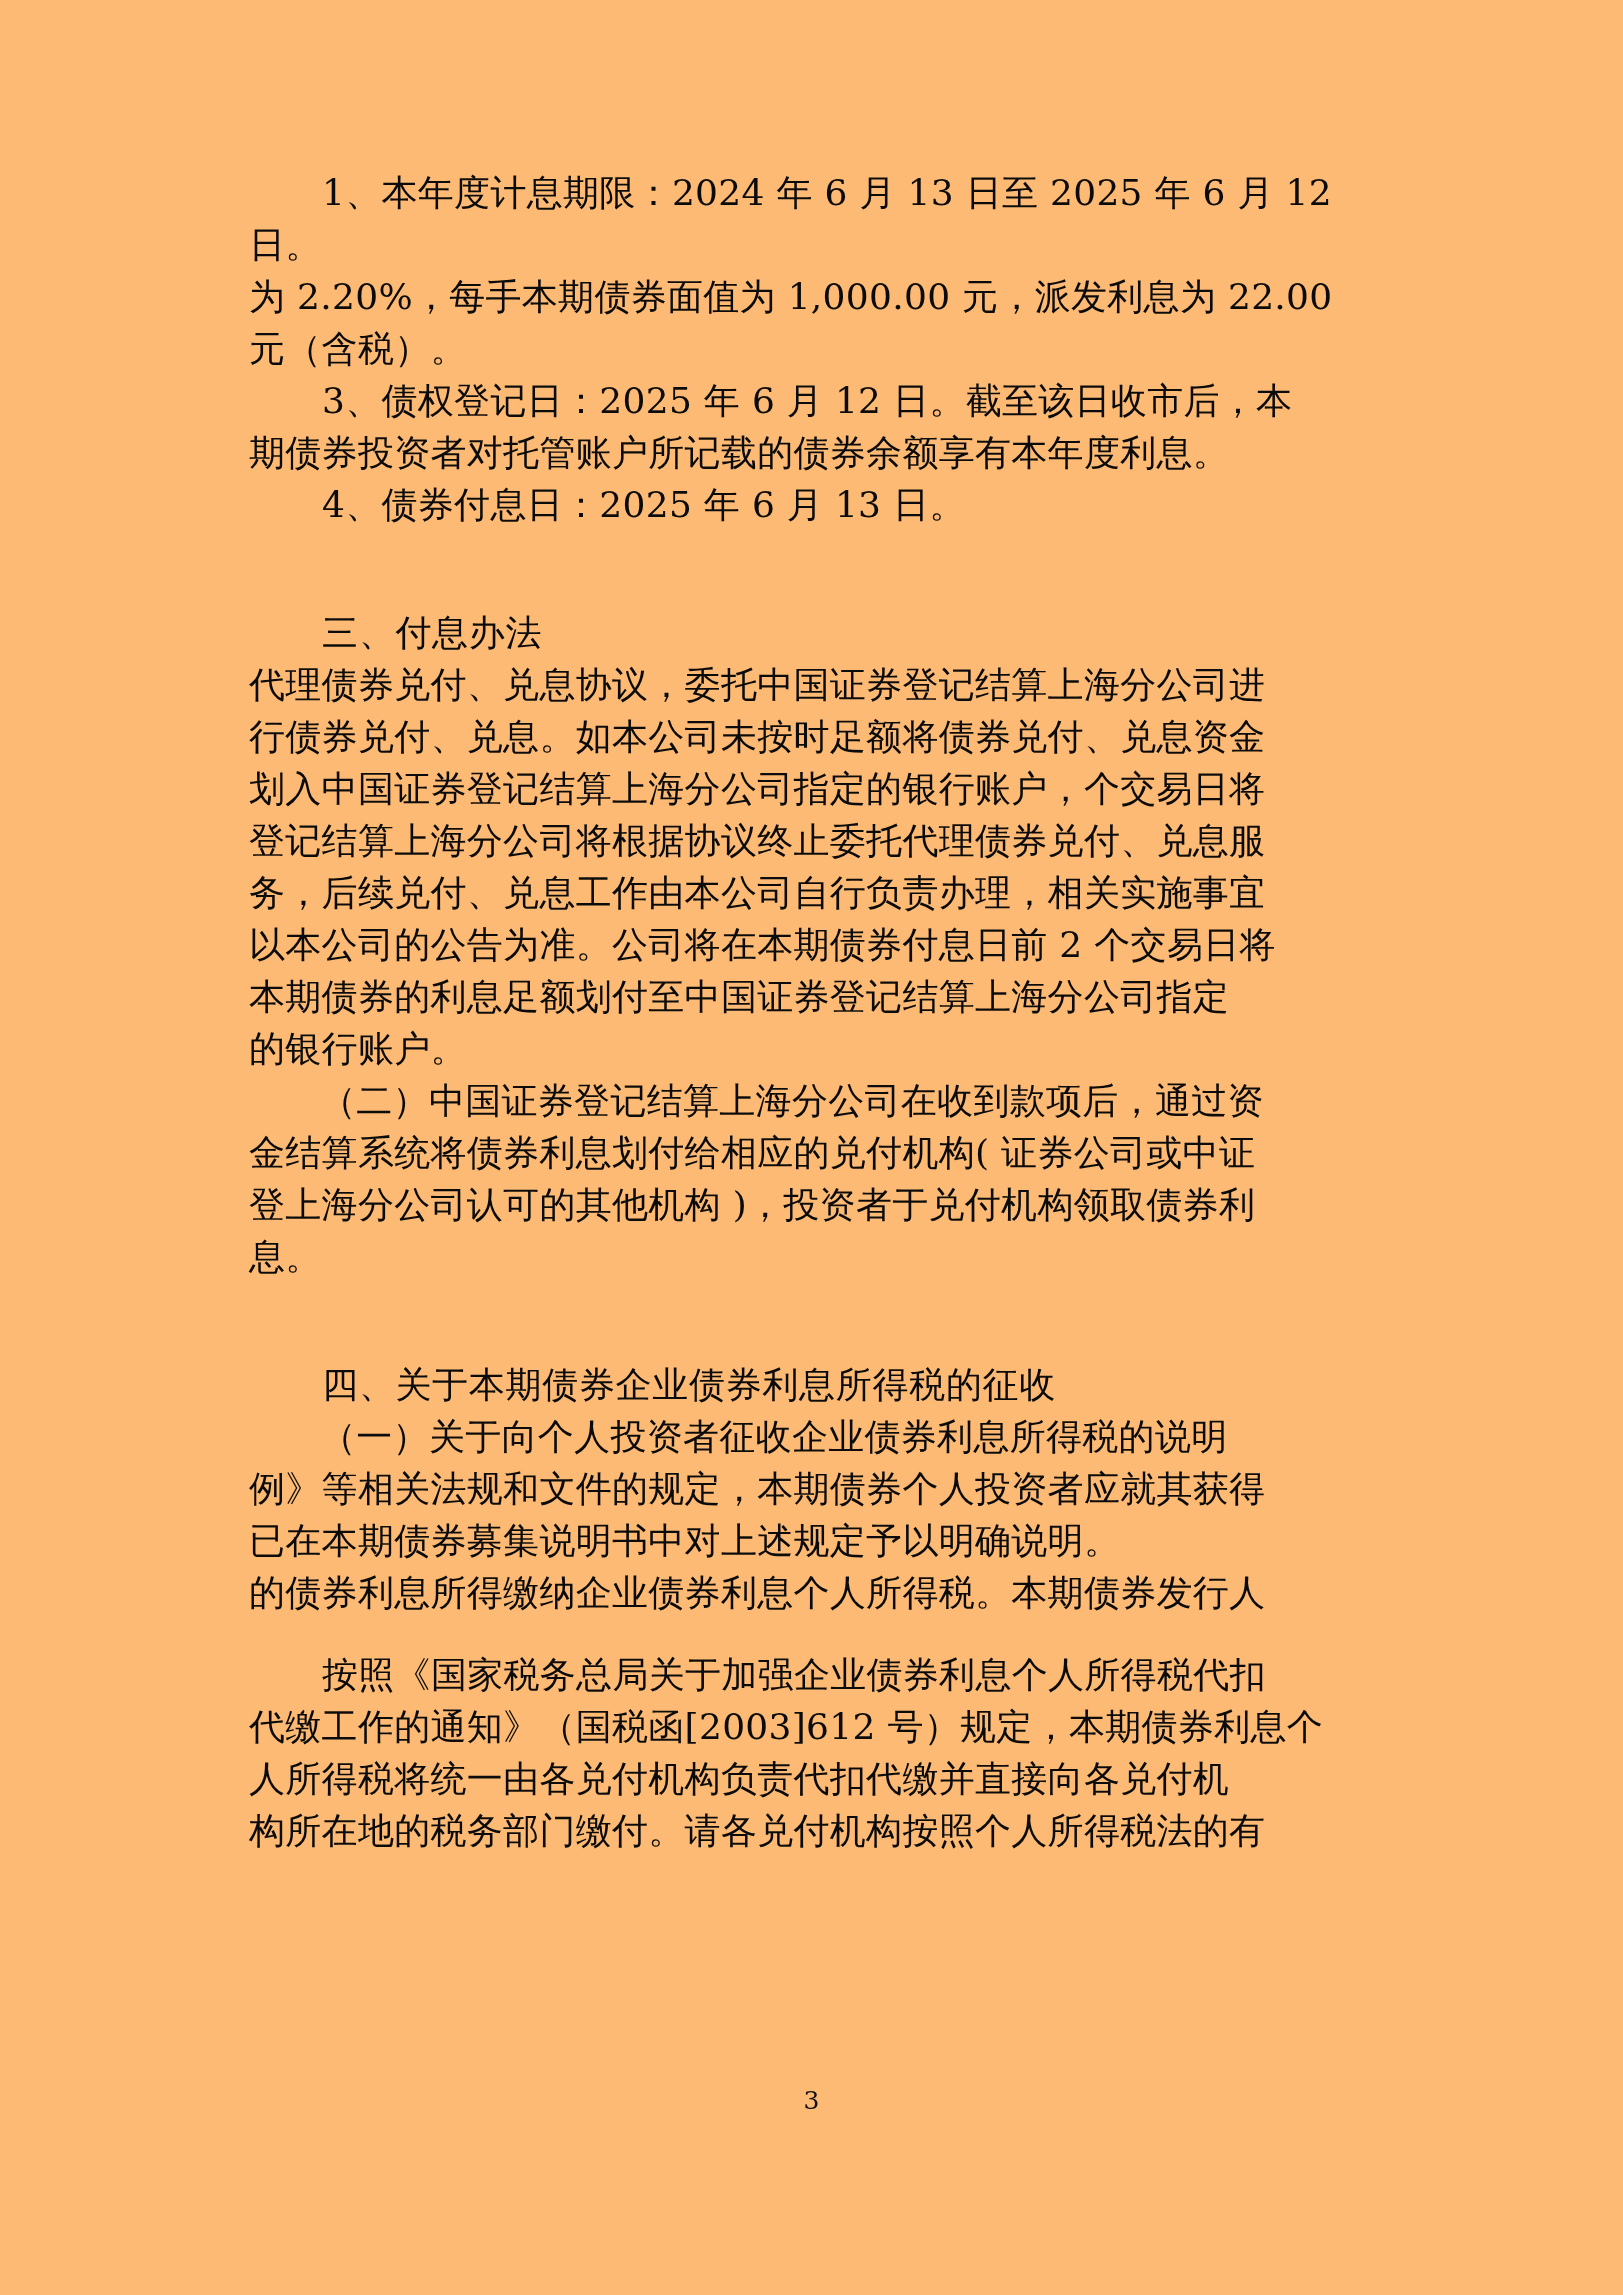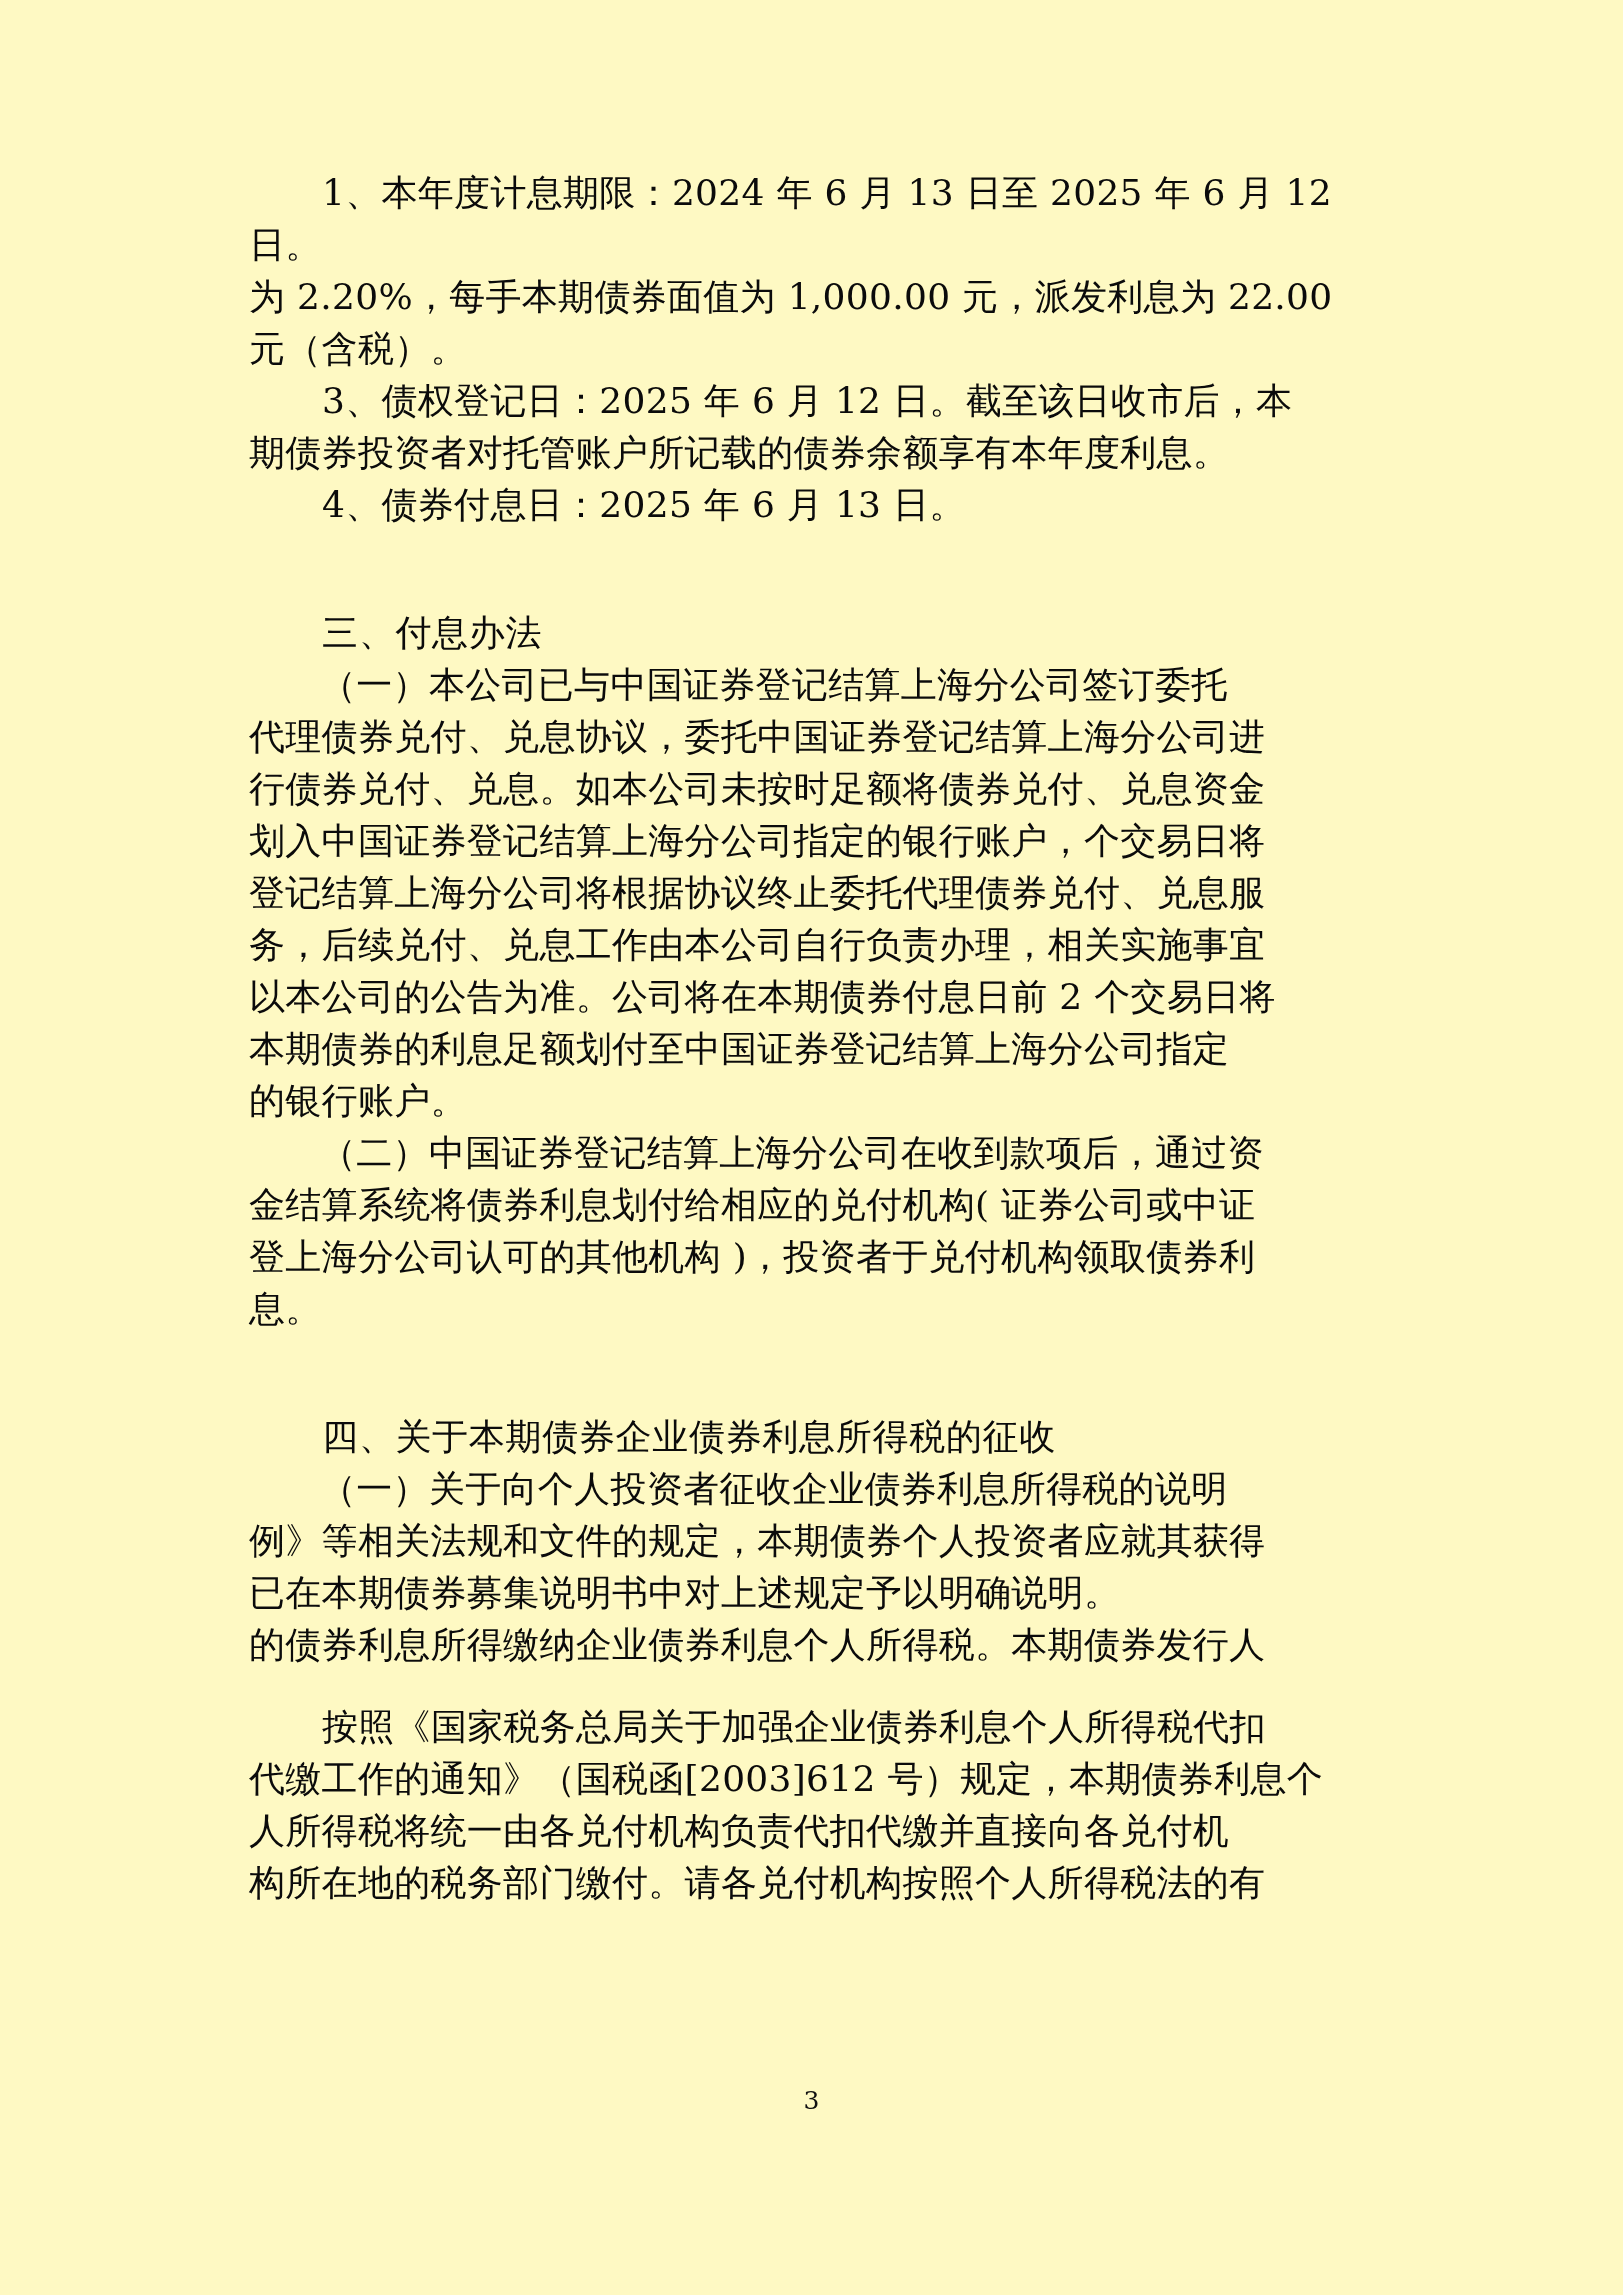--- a/index.html
+++ b/index.html
@@ -5,21 +5,21 @@
 <style>
   html, body {
     margin: 0;
     padding: 0;
     background: #ffffff;
   }
   .page {
     position: relative;
     width: 1623px;
     height: 2295px;
-    background: #fef9c3;
+    background: #fdba74;
     margin: 0 auto;
     overflow: hidden;
     font-family: "DejaVu Serif", "Liberation Serif", serif;
     color: #000000;
   }
   .content {
     position: absolute;
     left: 249px;
     top: 167px;
     width: 1131px;
@@ -79,21 +79,20 @@
 
     <div>
       <div class="line indent">4、债券付息日：2025 年 6 月 13 日。</div>
     </div>
 
     <div class="gap-lg"></div>
 
     <div class="line heading indent">三、付息办法</div>
 
     <div>
-      <div class="line indent-sm">（一）本公司已与中国证券登记结算上海分公司签订委托</div>
       <div class="line">代理债券兑付、兑息协议，委托中国证券登记结算上海分公司进</div>
       <div class="line">行债券兑付、兑息。如本公司未按时足额将债券兑付、兑息资金</div>
       <div class="line">划入中国证券登记结算上海分公司指定的银行账户，个交易日将</div>
       <div class="line">登记结算上海分公司将根据协议终止委托代理债券兑付、兑息服</div>
       <div class="line">务，后续兑付、兑息工作由本公司自行负责办理，相关实施事宜</div>
       <div class="line">以本公司的公告为准。公司将在本期债券付息日前 2 个交易日将</div>
       <div class="line">本期债券的利息足额划付至中国证券登记结算上海分公司指定</div>
       <div class="line">的银行账户。</div>
     </div>
 

